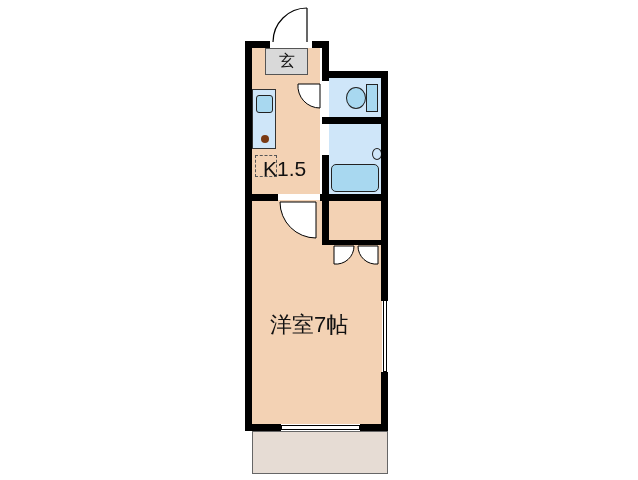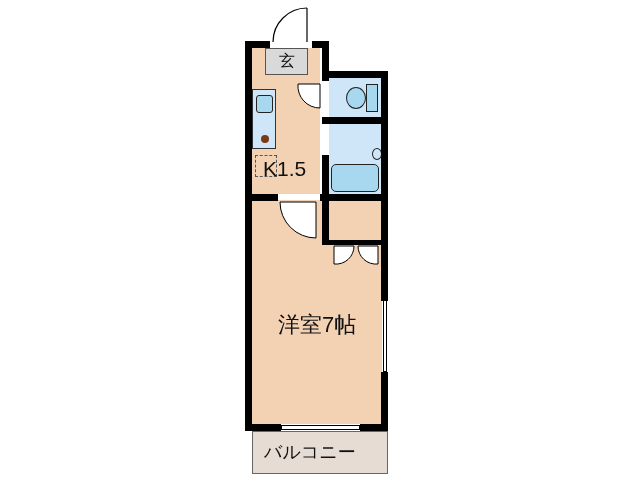--- a/index.html
+++ b/index.html
@@ -37,21 +37,21 @@
   </svg>
 
   <div class="abs" style="left:329px;top:124px;width:52px;height:70px;background:#cfe6f9;"></div>
   <div class="abs" style="left:331px;top:164px;width:48px;height:28px;background:#a8d8f0;border:1px solid #222;border-radius:5px;"></div>
   <div class="abs" style="left:372px;top:148px;width:10px;height:12px;border:1px solid #222;border-radius:50%;"></div>
 
   <div class="abs" style="left:329px;top:200px;width:52px;height:40px;background:#f0a060;"></div>
   <div class="label" style="left:339px;top:208px;font-size:22px;">CL</div>
 
   <div class="abs" style="left:252px;top:200px;width:130px;height:224px;background:#f3d2b4;"></div>
-  <div class="label" style="left:278px;top:310px;font-size:22px;">洋室7帖</div>
+  <div class="label" style="left:270px;top:310px;font-size:22px;">洋室7帖</div>
   <svg class="abs" style="left:278px;top:200px;width:42px;height:40px;" viewBox="0 0 42 40">
     <path d="M2 2 L38 2 L38 38 A36 36 0 0 1 2 2 Z" fill="#fff" stroke="#000" stroke-width="1"></path>
   </svg>
   <svg class="abs" style="left:332px;top:244px;width:48px;height:22px;" viewBox="0 0 48 22">
     <path d="M2 2 L2 20 A18 18 0 0 0 22 2 Z" fill="#fff" stroke="#000" stroke-width="1"></path>
     <path d="M46 2 L46 20 A18 18 0 0 1 26 2 Z" fill="#fff" stroke="#000" stroke-width="1"></path>
   </svg>
 
   <div class="wall" style="left:245px;top:41px;width:25px;height:7px;"></div>
   <div class="wall" style="left:312px;top:41px;width:17px;height:7px;"></div>
@@ -65,15 +65,14 @@
   <div class="wall" style="left:320px;top:194px;width:68px;height:7px;"></div>
   <div class="wall" style="left:322px;top:240px;width:66px;height:5px;"></div>
   <div class="wall" style="left:381px;top:372px;width:7px;height:58px;"></div>
   <div class="wall" style="left:245px;top:424px;width:36px;height:7px;"></div>
   <div class="wall" style="left:360px;top:424px;width:28px;height:7px;"></div>
 
   <div class="abs" style="left:383px;top:300px;width:4px;height:72px;border:1px solid #000;background:#fff;"></div>
   <div class="abs" style="left:281px;top:425px;width:79px;height:5px;border:1px solid #000;background:#fff;"></div>
 
   <div class="abs" style="left:252px;top:431px;width:136px;height:43px;background:#e6dcd4;border:1px solid #666;"></div>
-  <div class="label" style="left:264px;top:440px;font-size:18px;">バルコニー</div>
 
 </div>
 
 </body></html>

